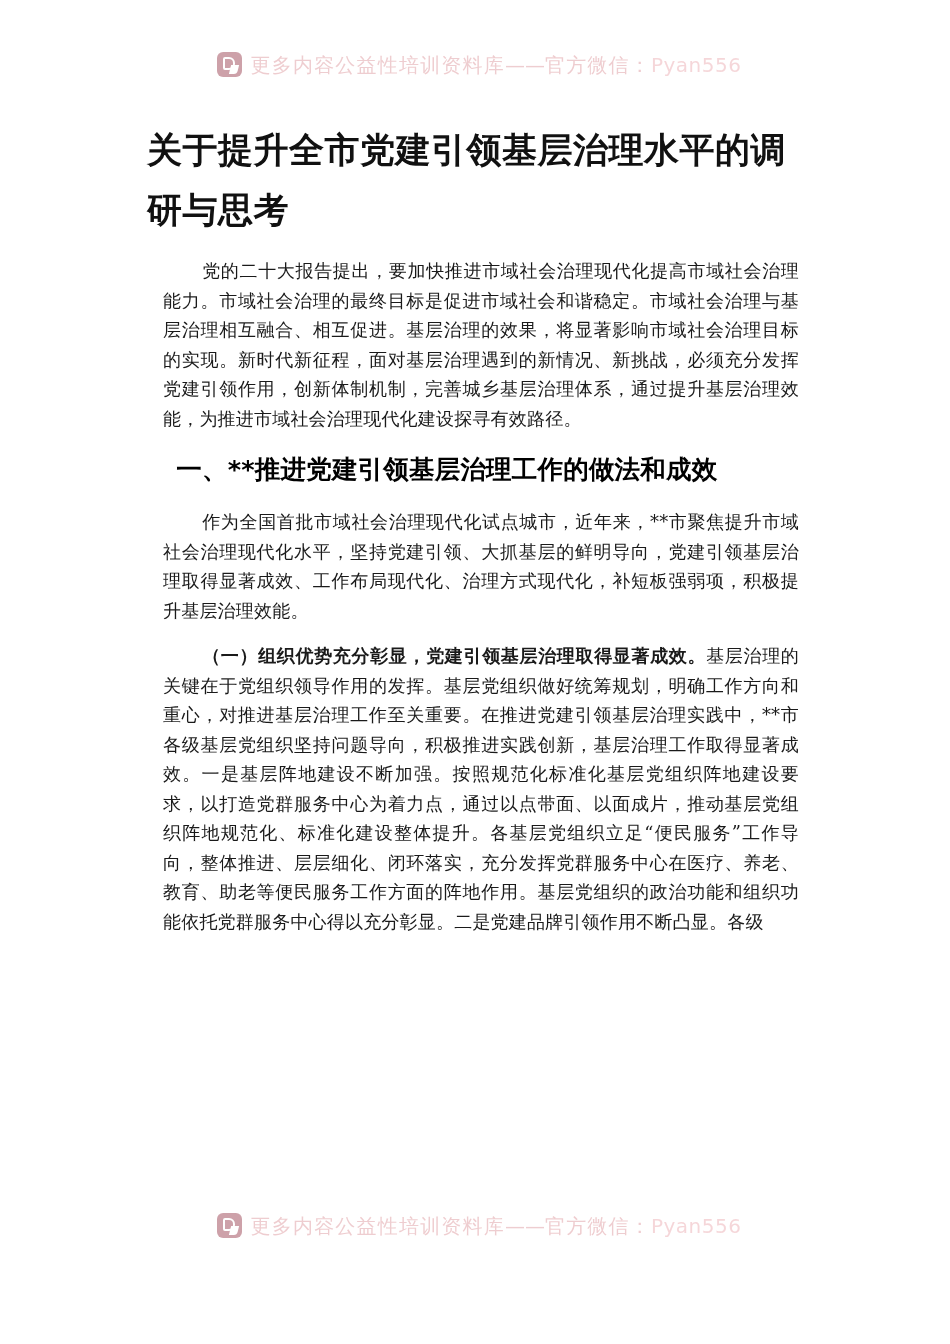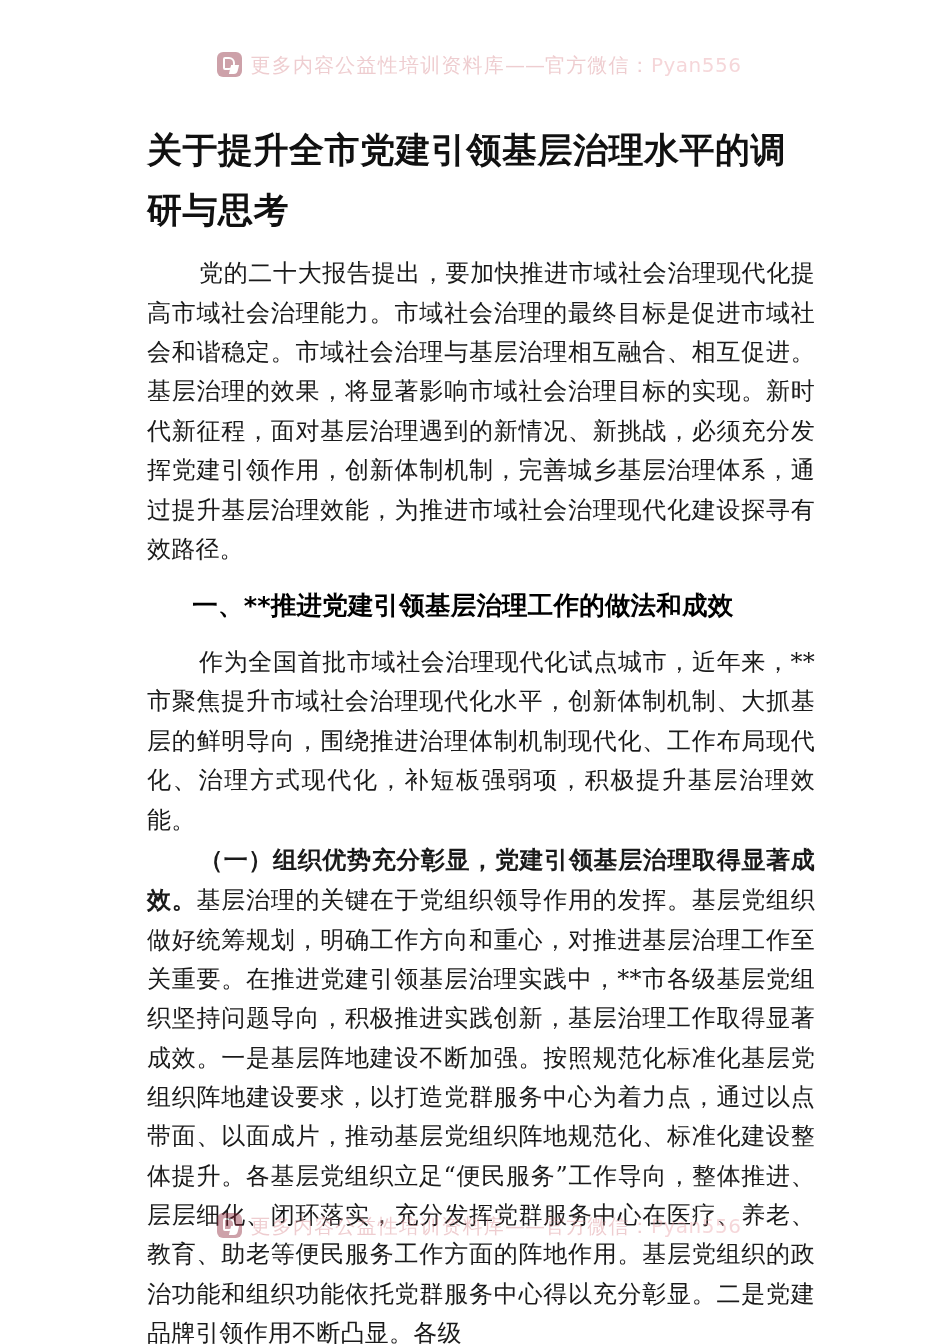--- a/index.html
+++ b/index.html
@@ -96,36 +96,36 @@
     font-size: 35px;
     font-weight: bold;
     line-height: 1.72;
     text-align: left;
     letter-spacing: 0.5px;
     margin: 0 0 14px 0;
     color: #111111;
   }
 
   p.body-text {
-    font-size: 24px;
+    font-size: 18px;
     line-height: 1.64;
     text-align: justify;
     text-justify: inter-ideograph;
-    margin: 0;
+    margin: 16px;
     letter-spacing: 0.2px;
     color: #1a1a1a;
   }
   p.body-text .indent { display: inline-block; width: 2.15em; }
 
   h2.section-heading {
     font-family: "DejaVu Sans", "Liberation Sans", sans-serif;
     font-size: 25.5px;
     font-weight: bold;
     line-height: 1.64;
-    margin: 16px;
+    margin: 0;
     text-indent: 1.15em;
     letter-spacing: 0.2px;
     color: #000000;
   }
 
   .lead-bold { font-weight: bold; }
 </style>
 </head>
 <body>
 
@@ -137,21 +137,21 @@
   </div>
 
   <div class="doc">
 
     <h1 class="doc-title">关于提升全市党建引领基层治理水平的调研与思考</h1>
 
     <p class="body-text"><span class="indent"></span><span>党的二十大报告提出，要加快推进市域社会治理现代化提高市域社会治理能力。市域社会治理的最终目标是促进市域社会和谐稳定。市域社会治理与基层治理相互融合、相互促进。基层治理的效果，将显著影响市域社会治理目标的实现。新时代新征程，面对基层治理遇到的新情况、新挑战，必须充分发挥党建引领作用，创新体制机制，完善城乡基层治理体系，通过提升基层治理效能，为推进市域社会治理现代化建设探寻有效路径。</span></p>
 
     <h2 class="section-heading">一、**推进党建引领基层治理工作的做法和成效</h2>
 
-    <p class="body-text"><span class="indent"></span><span>作为全国首批市域社会治理现代化试点城市，近年来，**市聚焦提升市域社会治理现代化水平，创新体制机制、大抓基层的鲜明导向，围绕推进治理体制机制现代化、工作布局现代化、治理方式现代化，补短板强弱项，积极提升基层治理效能。</span></p>
+    <p class="body-text"><span class="indent"></span><span>作为全国首批市域社会治理现代化试点城市，近年来，**市聚焦提升市域社会治理现代化水平，坚持党建引领、大抓基层的鲜明导向，党建引领基层治理取得显著成效、工作布局现代化、治理方式现代化，补短板强弱项，积极提升基层治理效能。</span></p>
 
     <p class="body-text"><span class="indent"></span><span class="lead-bold">（一）组织优势充分彰显，党建引领基层治理取得显著成效。</span><span>基层治理的关键在于党组织领导作用的发挥。基层党组织做好统筹规划，明确工作方向和重心，对推进基层治理工作至关重要。在推进党建引领基层治理实践中，**市各级基层党组织坚持问题导向，积极推进实践创新，基层治理工作取得显著成效。一是基层阵地建设不断加强。按照规范化标准化基层党组织阵地建设要求，以打造党群服务中心为着力点，通过以点带面、以面成片，推动基层党组织阵地规范化、标准化建设整体提升。各基层党组织立足“便民服务”工作导向，整体推进、层层细化、闭环落实，充分发挥党群服务中心在医疗、养老、教育、助老等便民服务工作方面的阵地作用。基层党组织的政治功能和组织功能依托党群服务中心得以充分彰显。二是党建品牌引领作用不断凸显。各级</span></p>
 
   </div>
 
   <div class="watermark bottom">
     <span class="wm-logo"></span>
     <span class="wm-text"><span>更多内容公益性培训资料库</span><span class="wm-dash">——</span><span>官方微信：</span><span class="wm-id">Pyan556</span></span>
   </div>
 

